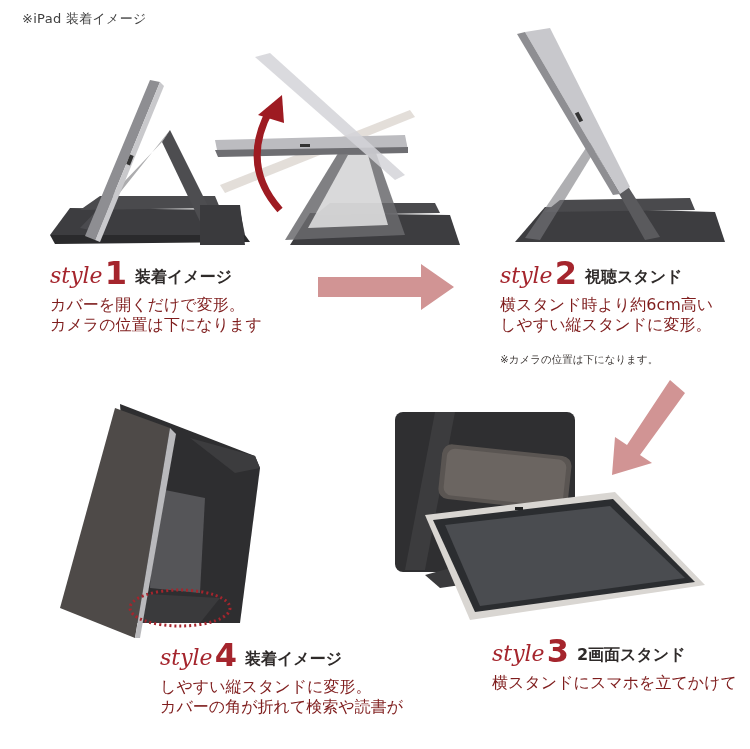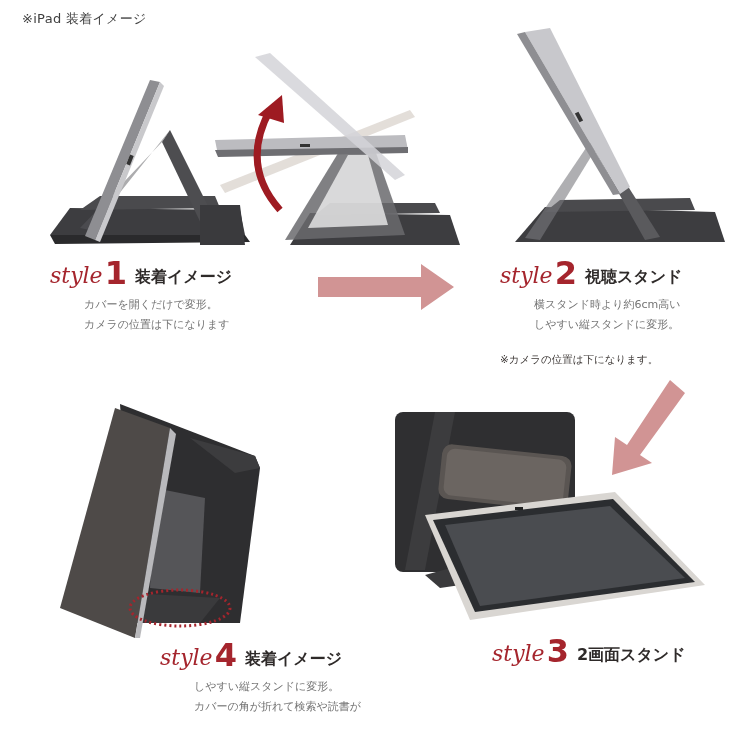--- a/index.html
+++ b/index.html
@@ -8,21 +8,21 @@
 
     .note-top { position: absolute; left: 22px; top: 10px; font-size: 13px; color: #404040; letter-spacing: 0.3px; }
 
     .photo { position: absolute; }
 
     .style-block { position: absolute; }
     .style-head { display: flex; align-items: flex-end; white-space: nowrap; }
     .style-word { font-family: "DejaVu Serif", "Liberation Serif", serif; font-style: italic; color: #a5252d; font-size: 22px; line-height: 1; margin-right: 2px; }
     .style-num { font-family: "DejaVu Sans", "Liberation Sans", sans-serif; font-weight: bold; color: #a5252d; font-size: 32px; line-height: 0.85; margin-right: 8px; }
     .style-title { font-weight: bold; color: #2e2a29; font-size: 16px; line-height: 1.2; padding-bottom: 1px; }
-    .style-desc { margin-top: 8px; font-size: 11px; line-height: 20px; color: #737373; white-space: nowrap; margin-left: 34px; }
+    .style-desc { margin-top: 8px; font-size: 16px; line-height: 20px; color: #7f1d1d; white-space: nowrap; }
     .style-note { margin-top: 18px; font-size: 10.5px; color: #3c3735; white-space: nowrap; }
 
     .arrow { position: absolute; }
   </style>
 </head>
 <body>
 
 <div class="note-top">※iPad 装着イメージ</div>
 
 <svg class="photo" style="left:40px; top:60px;" width="220" height="190" viewBox="0 0 220 190">
@@ -150,14 +150,15 @@
   </div>
 </div>
 
 <div class="style-block" style="left:492px; top:638px;">
   <div class="style-head">
     <span class="style-word">style</span>
     <span class="style-num">3</span>
     <span class="style-title">2画面スタンド</span>
   </div>
   <div class="style-desc">
+    <div>横スタンドにスマホを立てかけて</div>
   </div>
 </div>
 
 </body></html>

